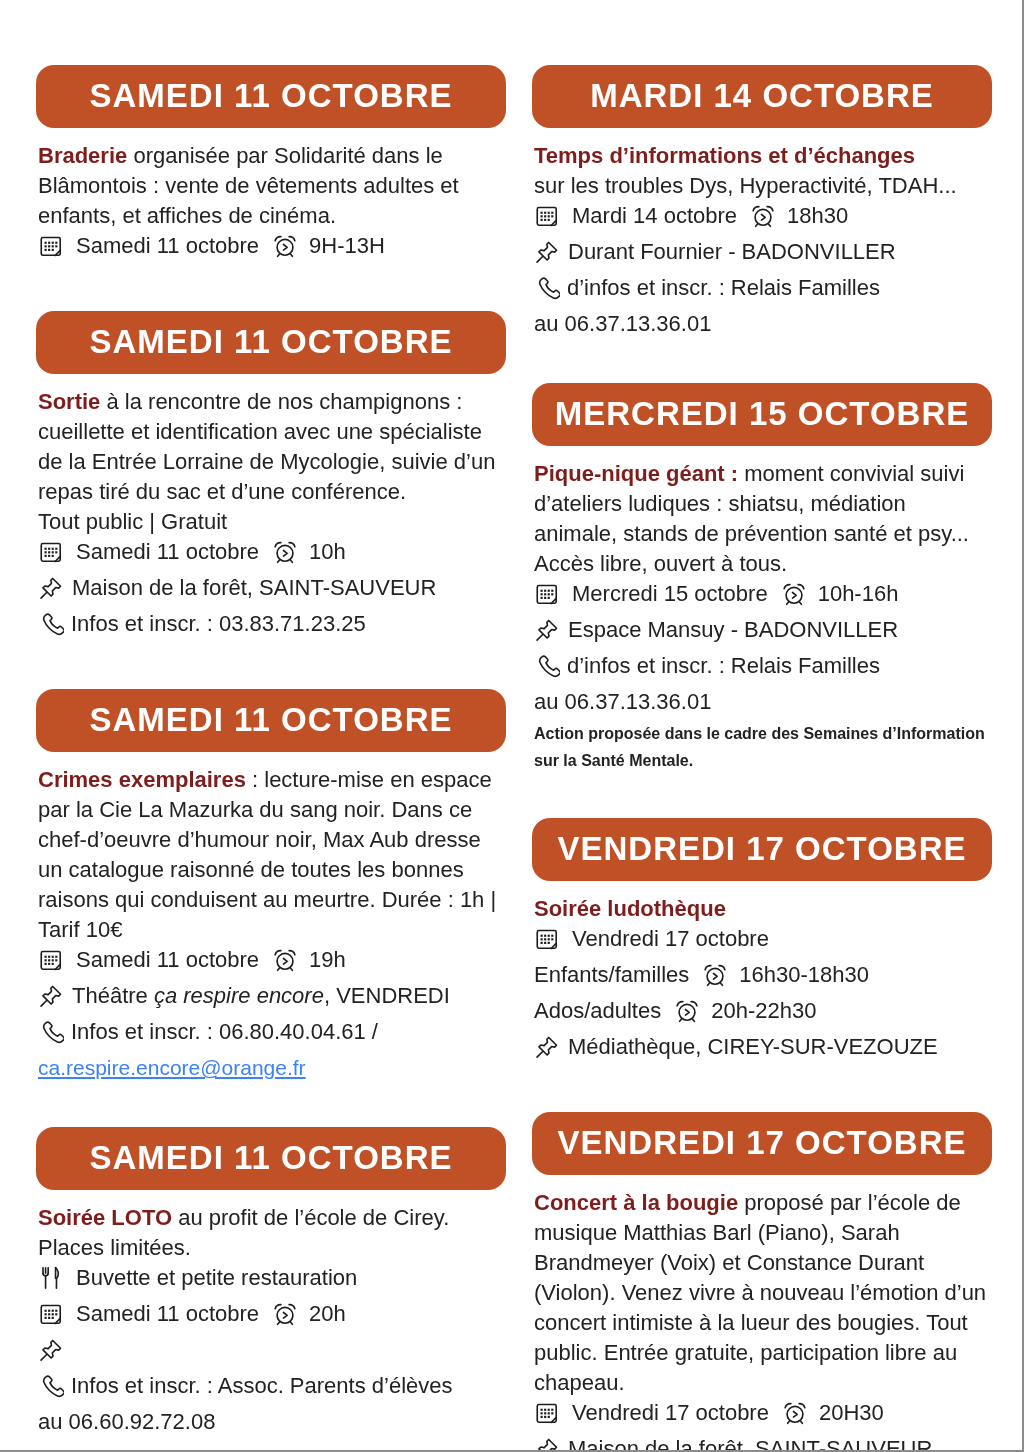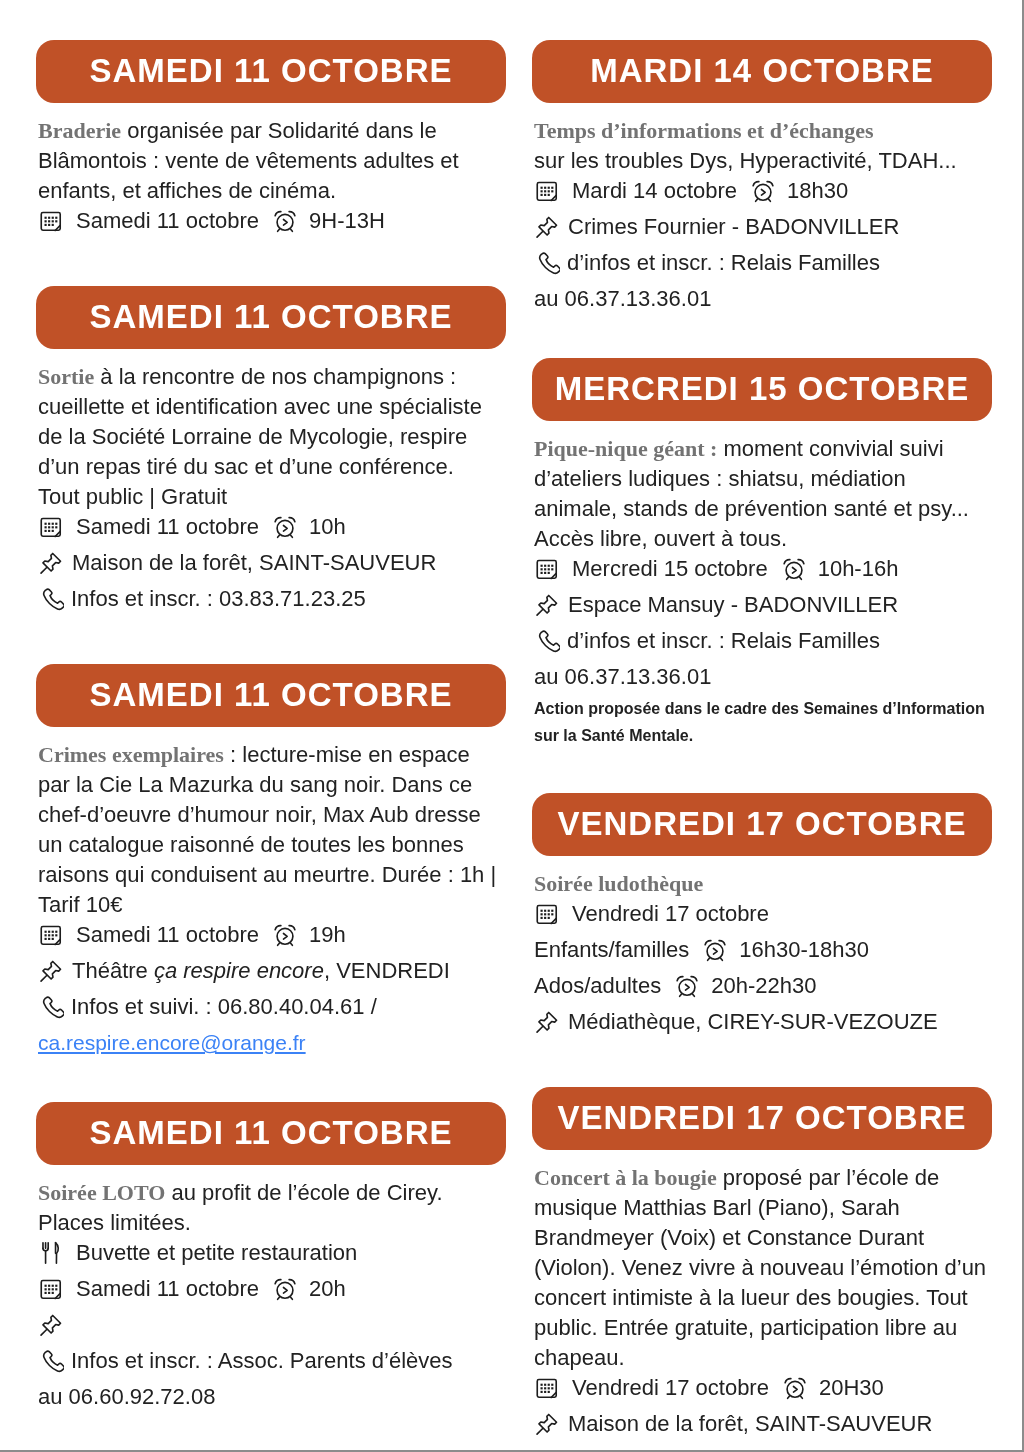--- a/index.html
+++ b/index.html
@@ -11,34 +11,34 @@
     display:flex; gap:26px;
     font-family:"Liberation Sans", sans-serif;
     color:#222222;
     border-right:2px solid #8c8c8c;
     border-bottom:2px solid #8c8c8c;
     overflow:hidden;
     background:#ffffff;
   }
   .col { width:470px; flex:0 0 auto; }
   .col.right { width:460px; }
-  .card { margin-bottom:44px; }
+  .card { margin-bottom:44px;margin-top:25px; }
   .banner {
     background:#c05127;
     color:#ffffff;
     border-radius:18px;
     text-align:center;
     font-weight:bold;
     font-size:33px;
     letter-spacing:1px;
     padding:12px 0 13px;
   }
   .body { padding:13px 2px 0 2px; font-size:22px; line-height:30px; }
   .para { margin:0; }
-  .lead { color:#737373; font-weight:bold;font-family:Liberation Serif, serif; }
+  .lead { color:#7f1d1d; font-weight:bold; }
   .lead.block { display:block; }
   .line { margin:0; }
   .it { font-style:italic; }
   .note { font-size:16px; line-height:27px; margin:3px 0 0 0;font-weight:bold; }
   .email-line { margin:0; }
   .email-line a { color:#3b82f6; text-decoration:underline; font-size:21px; }
   .ic { display:inline-block; vertical-align:-6px; }
   .ic svg { width:26px; height:26px; display:inline-block; }
   .ic.alarm { margin:0 10px 0 12px; }
   .ic.alarm svg { width:28px; height:26px; }
@@ -81,21 +81,21 @@
                 <path d="M10.6 10.6l3.4 2.6-3.4 2.6"></path>
                 <path d="M6.8 19.6l-1.6 1.9"></path>
                 <path d="M17.2 19.6l1.6 1.9"></path>
               </svg></i><span>9H-13H</span></p>
       </div>
     </section>
 
     <section class="card">
       <div class="banner">SAMEDI 11 OCTOBRE</div>
       <div class="body">
-        <p class="para"><span class="lead">Sortie</span><span> à la rencontre de nos champignons : cueillette et identification avec une spécialiste de la Société Lorraine de Mycologie, respire d’un repas tiré du sac et d’une conférence.</span></p>
+        <p class="para"><span class="lead">Sortie</span><span> à la rencontre de nos champignons : cueillette et identification avec une spécialiste de la Entrée Lorraine de Mycologie, suivie d’un repas tiré du sac et d’une conférence.</span></p>
         <p class="line"><span>Tout public | Gratuit</span></p>
         <p class="line"><i class="ic cal"><svg viewBox="0 0 24 24" fill="none" stroke="#1d1d1d" stroke-width="1.5" stroke-linecap="round" stroke-linejoin="round" xmlns="http://www.w3.org/2000/svg">
                 <rect x="3" y="4.2" width="17.5" height="16.3" rx="1.5"></rect>
                 <path d="M20.3 16.3L15.8 20.8"></path>
                 <g fill="#1d1d1d" stroke="none">
                   <rect x="6" y="8" width="2" height="2"></rect>
                   <rect x="9.3" y="8" width="2" height="2"></rect>
                   <rect x="12.6" y="8" width="2" height="2"></rect>
                   <rect x="15.9" y="8" width="2" height="2"></rect>
                   <rect x="6" y="11.3" width="2" height="2"></rect>
@@ -151,21 +151,21 @@
                 <path d="M10.6 10.6l3.4 2.6-3.4 2.6"></path>
                 <path d="M6.8 19.6l-1.6 1.9"></path>
                 <path d="M17.2 19.6l1.6 1.9"></path>
               </svg></i><span>19h</span></p>
         <p class="line"><i class="ic pin"><svg viewBox="0 0 24 24" fill="none" stroke="#1d1d1d" stroke-width="1.5" stroke-linecap="round" stroke-linejoin="round" xmlns="http://www.w3.org/2000/svg">
                 <path d="M13.6 3.2l7.2 7.2-1.7 1.7-2.8-.5-3 3 .5 3.1-1.7 1.7-7.5-7.5 1.7-1.7 3.1.5 3-3-.5-2.8z"></path>
                 <path d="M8 16.2l-5.2 5.2"></path>
               </svg></i><span>Théâtre </span><span class="it">ça respire encore</span><span>, VENDREDI</span></p>
         <p class="line"><i class="ic tel"><svg viewBox="0 0 24 24" fill="none" stroke="#1d1d1d" stroke-width="1.5" stroke-linecap="round" stroke-linejoin="round" xmlns="http://www.w3.org/2000/svg">
                 <path d="M7.8 3.4c.7-.7 1.8-.7 2.5 0l1.9 1.9c.7.7.7 1.8 0 2.5l-1.1 1.1c.6 1.5 1.5 2.9 2.8 4.2 1.3 1.3 2.7 2.2 4.2 2.8l1.1-1.1c.7-.7 1.8-.7 2.5 0l1.9 1.9c.7.7.7 1.8 0 2.5l-1 1c-1.2 1.2-3 1.7-4.6 1-2.6-1-5.1-2.7-7.4-5s-4-4.8-5-7.4c-.7-1.6-.2-3.4 1-4.6z"></path>
-              </svg></i><span>Infos et suivi. : 06.80.40.04.61 /</span></p>
+              </svg></i><span>Infos et inscr. : 06.80.40.04.61 /</span></p>
         <p class="email-line"><a href="#">ca.respire.encore@orange.fr</a></p>
       </div>
     </section>
 
     <section class="card">
       <div class="banner">SAMEDI 11 OCTOBRE</div>
       <div class="body">
         <p class="para"><span class="lead">Soirée LOTO</span><span> au profit de l’école de Cirey. Places limitées.</span></p>
         <p class="line"><i class="ic food"><svg viewBox="0 0 24 24" fill="none" stroke="#1d1d1d" stroke-width="1.5" stroke-linecap="round" stroke-linejoin="round" xmlns="http://www.w3.org/2000/svg">
                 <path d="M4.6 2.5v5.2"></path>
@@ -239,21 +239,21 @@
                 <circle cx="12" cy="13.2" r="7.3"></circle>
                 <path d="M8.2 3.4A5.3 5.3 0 0 0 2.9 7.1"></path>
                 <path d="M15.8 3.4a5.3 5.3 0 0 1 5.3 3.7"></path>
                 <path d="M10.6 10.6l3.4 2.6-3.4 2.6"></path>
                 <path d="M6.8 19.6l-1.6 1.9"></path>
                 <path d="M17.2 19.6l1.6 1.9"></path>
               </svg></i><span>18h30</span></p>
         <p class="line"><i class="ic pin"><svg viewBox="0 0 24 24" fill="none" stroke="#1d1d1d" stroke-width="1.5" stroke-linecap="round" stroke-linejoin="round" xmlns="http://www.w3.org/2000/svg">
                 <path d="M13.6 3.2l7.2 7.2-1.7 1.7-2.8-.5-3 3 .5 3.1-1.7 1.7-7.5-7.5 1.7-1.7 3.1.5 3-3-.5-2.8z"></path>
                 <path d="M8 16.2l-5.2 5.2"></path>
-              </svg></i><span>Crimes Fournier - BADONVILLER</span></p>
+              </svg></i><span>Durant Fournier - BADONVILLER</span></p>
         <p class="line"><i class="ic tel"><svg viewBox="0 0 24 24" fill="none" stroke="#1d1d1d" stroke-width="1.5" stroke-linecap="round" stroke-linejoin="round" xmlns="http://www.w3.org/2000/svg">
                 <path d="M7.8 3.4c.7-.7 1.8-.7 2.5 0l1.9 1.9c.7.7.7 1.8 0 2.5l-1.1 1.1c.6 1.5 1.5 2.9 2.8 4.2 1.3 1.3 2.7 2.2 4.2 2.8l1.1-1.1c.7-.7 1.8-.7 2.5 0l1.9 1.9c.7.7.7 1.8 0 2.5l-1 1c-1.2 1.2-3 1.7-4.6 1-2.6-1-5.1-2.7-7.4-5s-4-4.8-5-7.4c-.7-1.6-.2-3.4 1-4.6z"></path>
               </svg></i><span>d’infos et inscr. : Relais Familles</span></p>
         <p class="line"><span>au 06.37.13.36.01</span></p>
       </div>
     </section>
 
     <section class="card">
       <div class="banner">MERCREDI 15 OCTOBRE</div>
       <div class="body">

